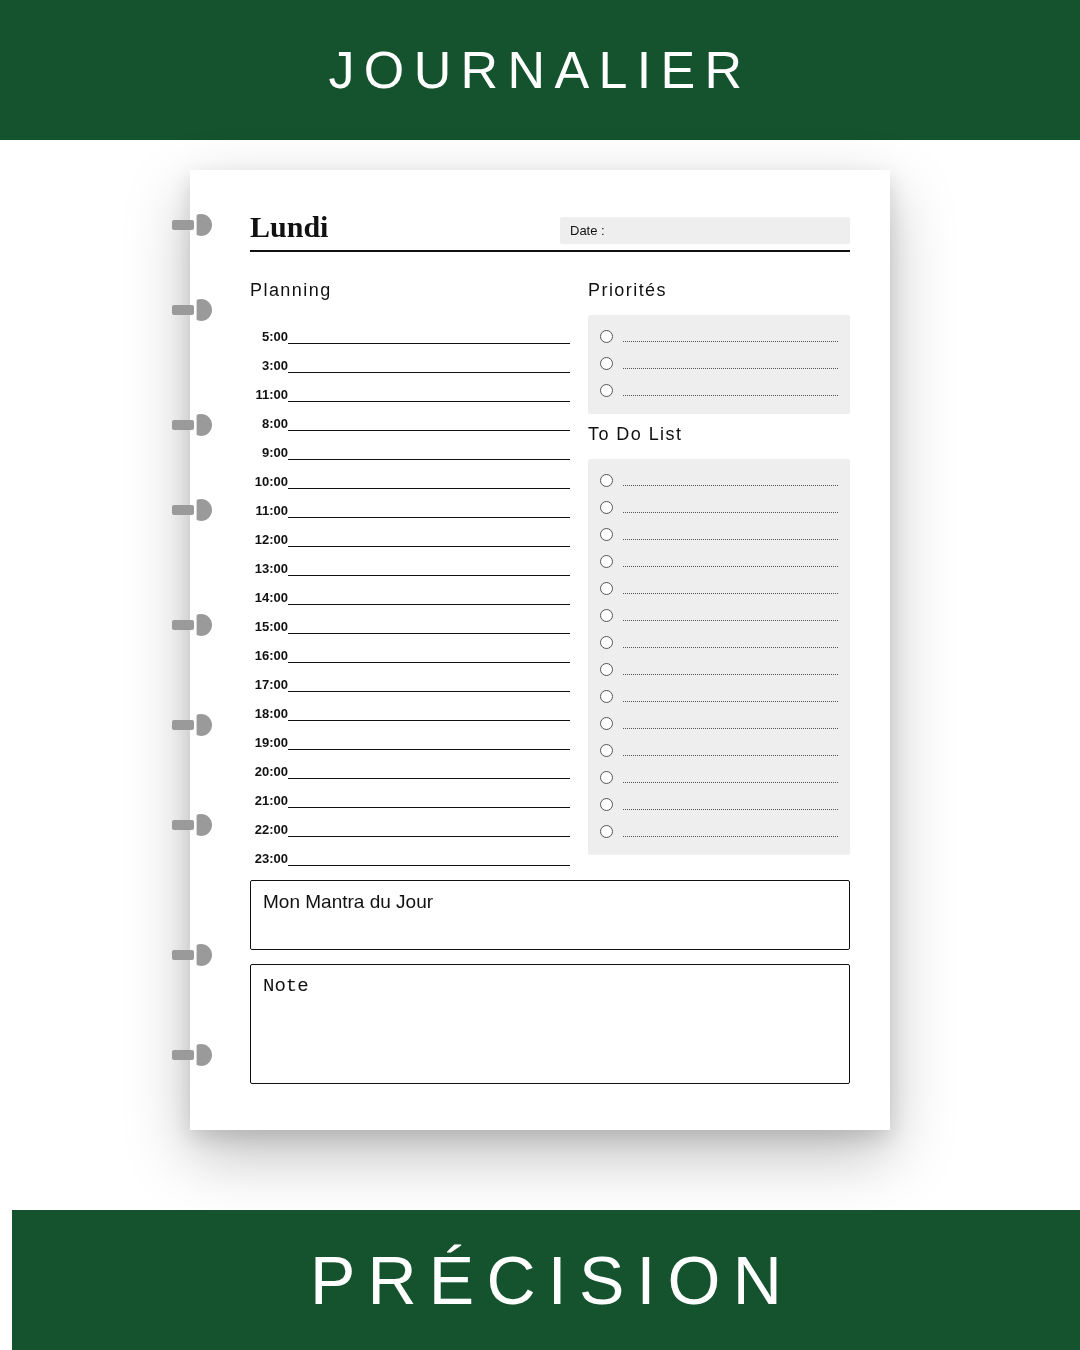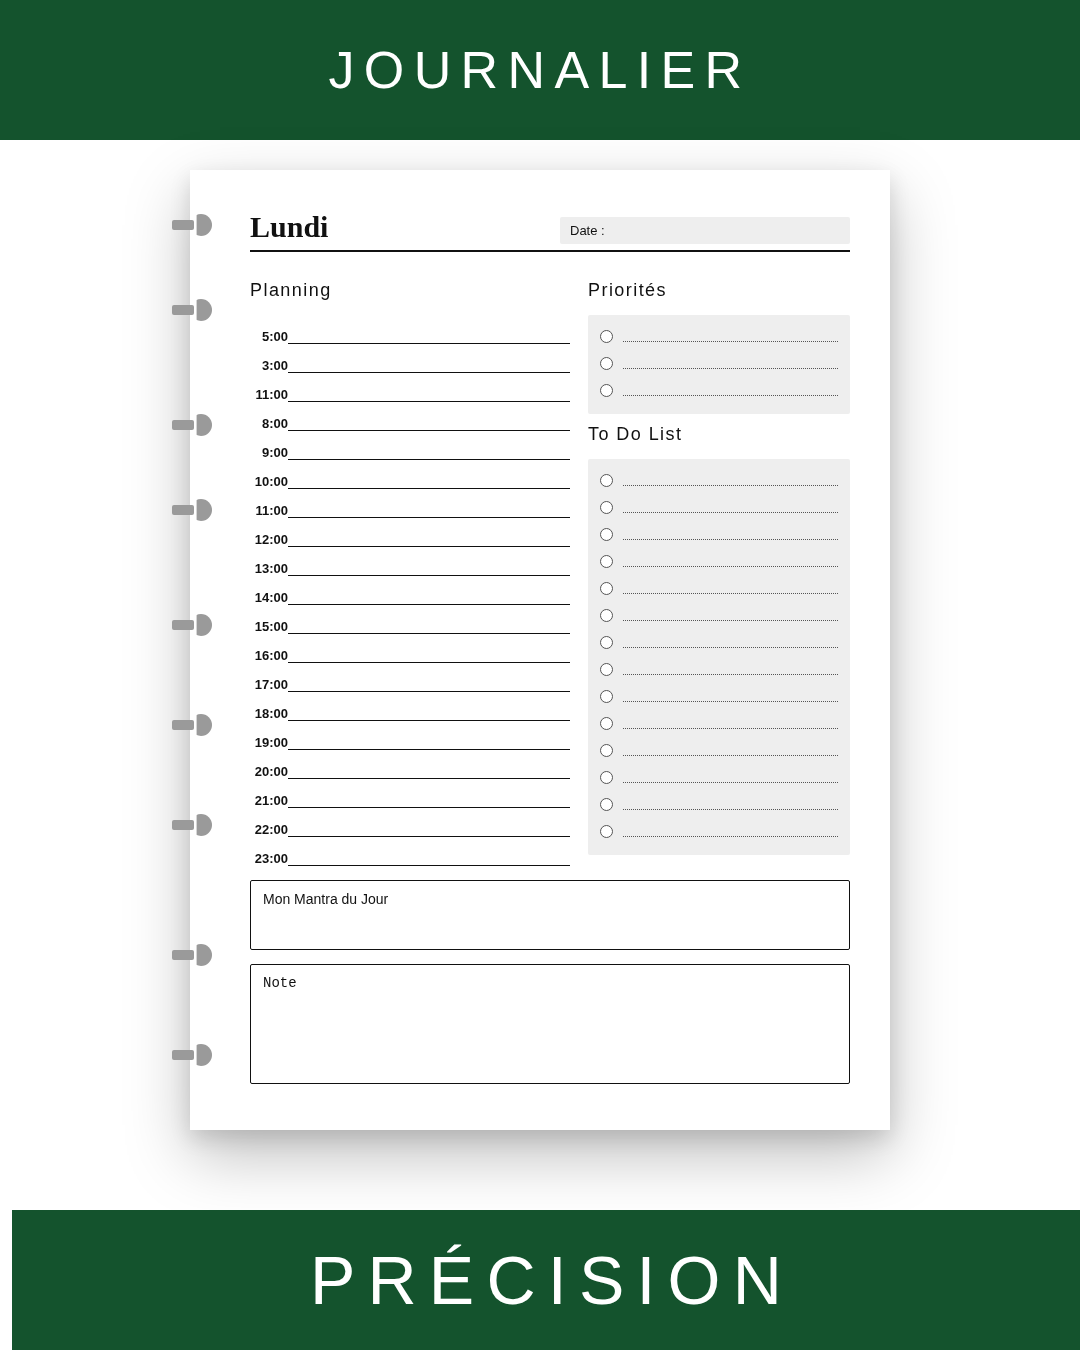--- a/index.html
+++ b/index.html
@@ -97,21 +97,21 @@
   .orow .dln{
     flex:1;border-bottom:1px dotted #555;height:10px;
   }
 
   .boxframe{
     border:1.2px solid #111;border-radius:2px;
     padding:10px 12px;margin-top:14px;
   }
   .boxframe.h1{height:70px;}
   .boxframe.h2{height:120px;font-family:Liberation Mono, monospace;}
-  .boxframe .lbl{font-size:14px;}
+  .boxframe .lbl{font-size:19px;}
 </style>
 </head>
 <body>
 
 <div class="band top">
   <span>JOURNALIER</span>
 </div>
 
 <div class="stage">
   <div class="sheet">

